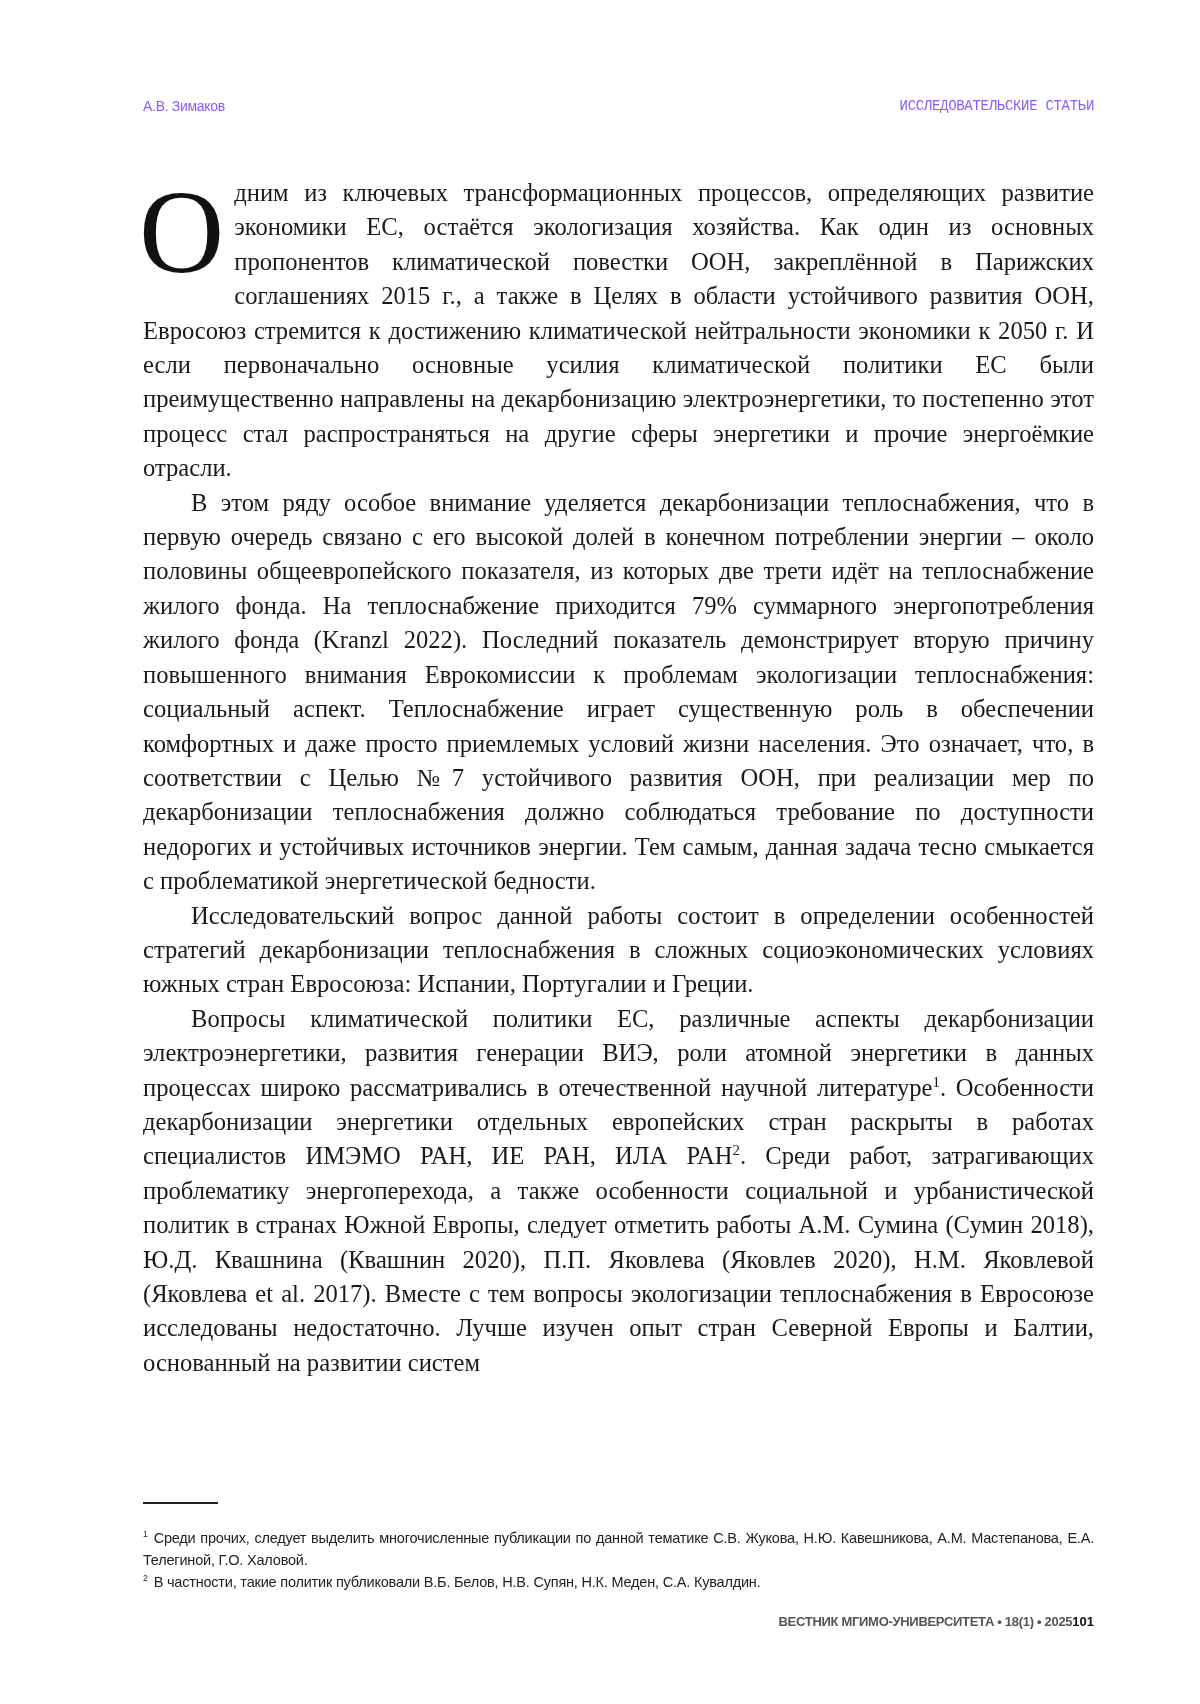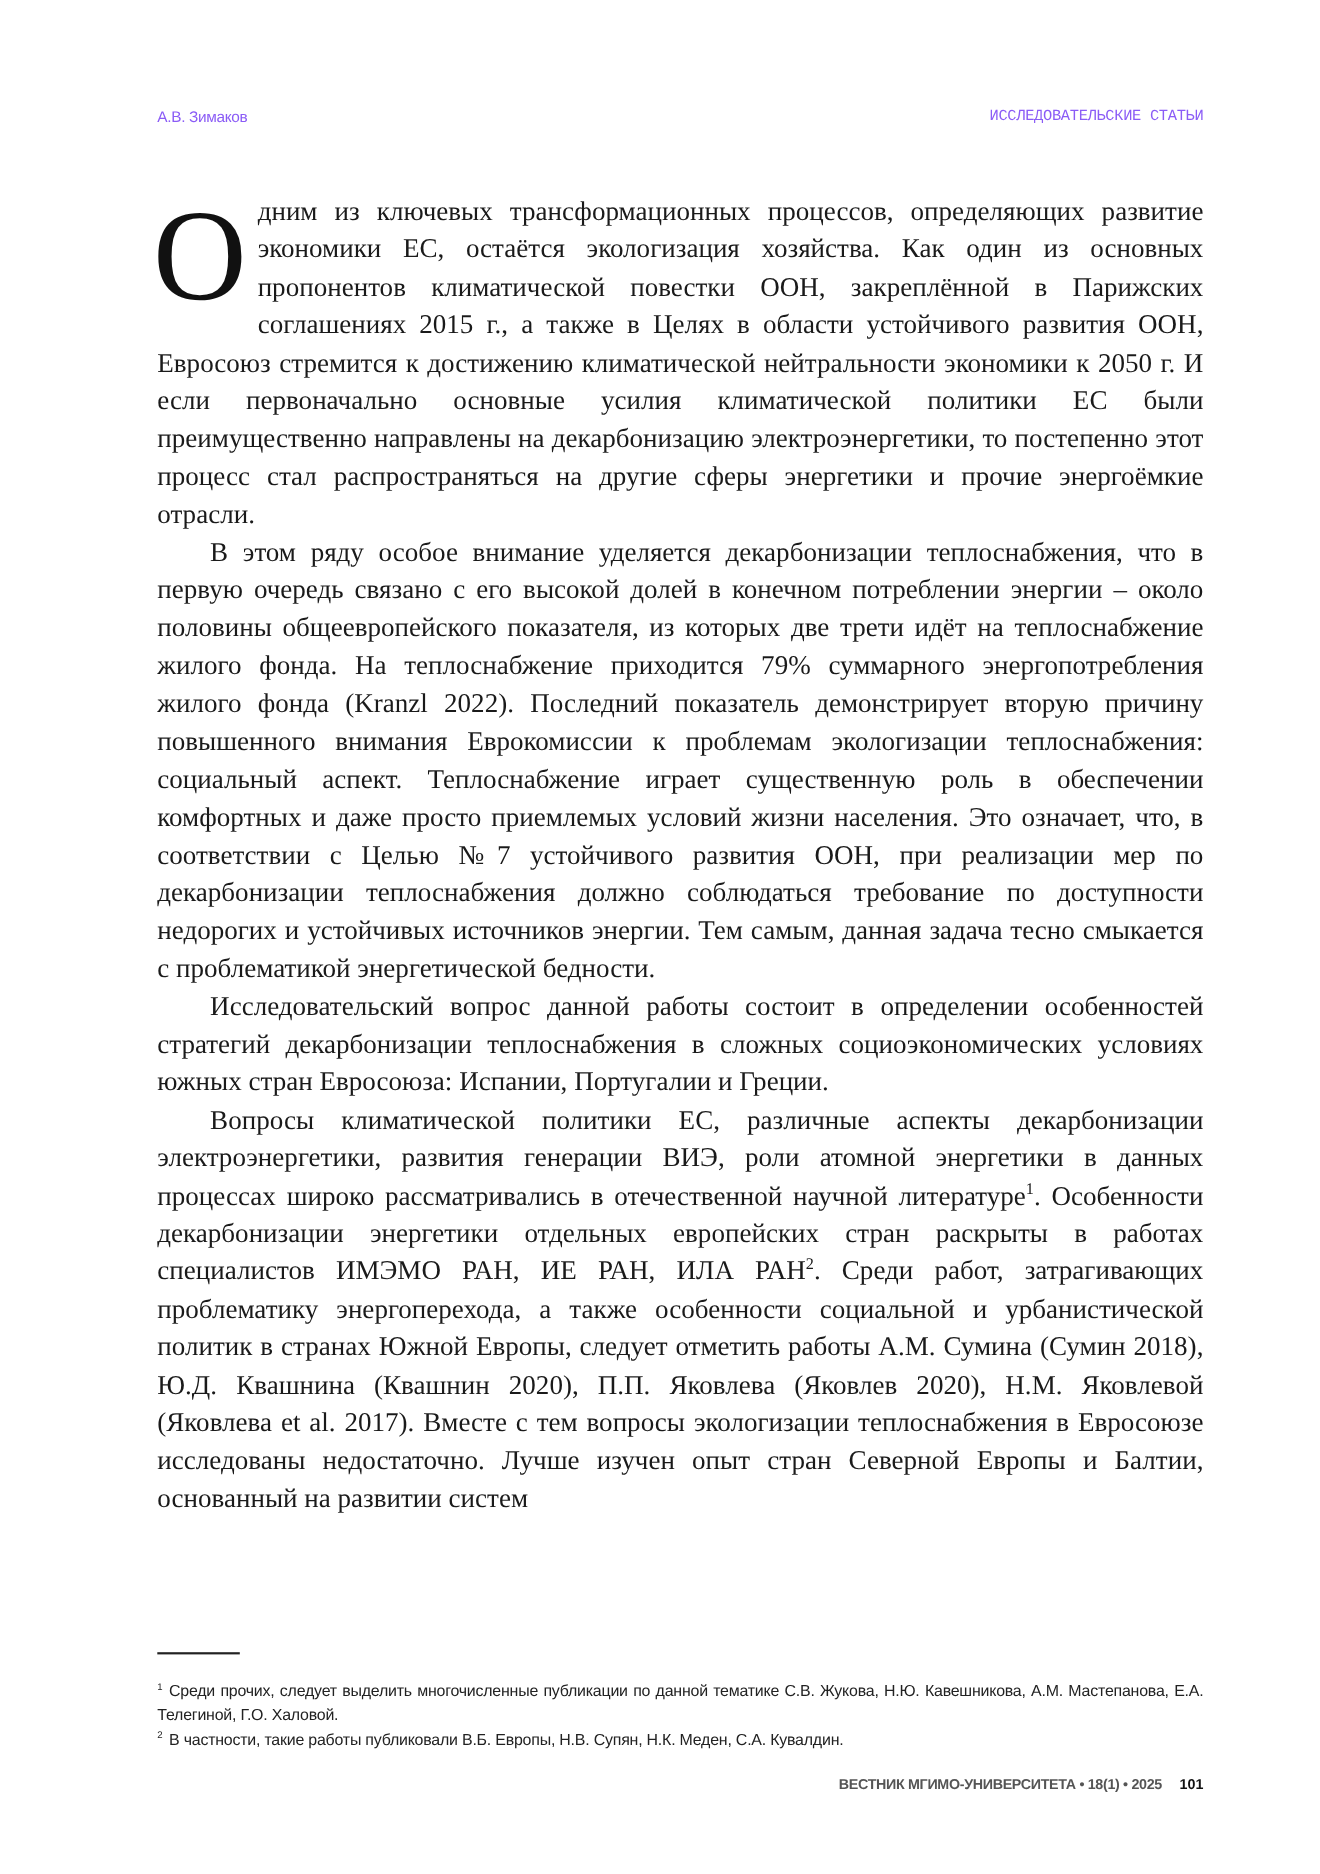--- a/index.html
+++ b/index.html
@@ -27,21 +27,21 @@
     position: absolute; top: 1502px; left: 143px; width: 75px; height: 2px; background: #222;
   }
   .footnotes {
     position: absolute; top: 1516px; left: 143px; width: 951px;
     font-family: "Liberation Sans", sans-serif; font-size: 14.5px; line-height: 22px;
     text-align: justify; color: #222; letter-spacing: -0.2px; margin-top: 11px;
   }
   .footnotes p { margin: 0; }
   .footnotes sup { font-size: 60%; margin-right: 6px; }
   .page-footer {
-    position: absolute; top: 1614px; right: 106px; display: flex; align-items: center; gap: 16px;
+    position: absolute; top: 1614px; right: 106px; display: flex; align-items: center; 
     font-family: "Liberation Sans", sans-serif;
   }
   .page-footer .journal { font-size: 13px; font-weight: bold; color: #555; letter-spacing: -0.3px; }
   .page-footer .pagenum { font-size: 13px; font-weight: bold; color: #111; }
 </style>
 </head>
 <body>
 
 <div class="running-head">
   <span>А.В. Зимаков</span>
@@ -52,19 +52,19 @@
   <p class="first"><span class="dropcap">О</span><span>дним из ключевых трансформационных процессов, определяющих развитие экономики ЕС, остаётся экологизация хозяйства. Как один из основных пропонентов климатической повестки ООН, закреплённой в Парижских соглашениях 2015 г., а также в Целях в области устойчивого развития ООН, Евросоюз стремится к достижению климатической нейтральности экономики к 2050 г. И если первоначально основные усилия климатической политики ЕС были преимущественно направлены на декарбонизацию электроэнергетики, то постепенно этот процесс стал распространяться на другие сферы энергетики и прочие энергоёмкие отрасли.</span></p>
   <p>В этом ряду особое внимание уделяется декарбонизации теплоснабжения, что в первую очередь связано с его высокой долей в конечном потреблении энергии – около половины общеевропейского показателя, из которых две трети идёт на теплоснабжение жилого фонда. На теплоснабжение приходится 79% суммарного энергопотребления жилого фонда (Kranzl 2022). Последний показатель демонстрирует вторую причину повышенного внимания Еврокомиссии к проблемам экологизации теплоснабжения: социальный аспект. Теплоснабжение играет существенную роль в обеспечении комфортных и даже просто приемлемых условий жизни населения. Это означает, что, в соответствии с Целью №7 устойчивого развития ООН, при реализации мер по декарбонизации теплоснабжения должно соблюдаться требование по доступности недорогих и устойчивых источников энергии. Тем самым, данная задача тесно смыкается с проблематикой энергетической бедности.</p>
   <p>Исследовательский вопрос данной работы состоит в определении особенностей стратегий декарбонизации теплоснабжения в сложных социоэкономических условиях южных стран Евросоюза: Испании, Португалии и Греции.</p>
   <p><span>Вопросы климатической политики ЕС, различные аспекты декарбонизации электроэнергетики, развития генерации ВИЭ, роли атомной энергетики в данных процессах широко рассматривались в отечественной научной литературе</span><sup>1</sup><span>. Особенности декарбонизации энергетики отдельных европейских стран раскрыты в работах специалистов ИМЭМО РАН, ИЕ РАН, ИЛА РАН</span><sup>2</sup><span>. Среди работ, затрагивающих проблематику энергоперехода, а также особенности социальной и урбанистической политик в странах Южной Европы, следует отметить работы А.М. Сумина (Сумин 2018), Ю.Д. Квашнина (Квашнин 2020), П.П. Яковлева (Яковлев 2020), Н.М. Яковлевой (Яковлева et al. 2017). Вместе с тем вопросы экологизации теплоснабжения в Евросоюзе исследованы недостаточно. Лучше изучен опыт стран Северной Европы и Балтии, основанный на развитии систем</span></p>
 </div>
 
 <div class="fn-rule"></div>
 
 <div class="footnotes">
   <p><sup>1</sup><span>Среди прочих, следует выделить многочисленные публикации по данной тематике С.В. Жукова, Н.Ю. Кавешникова, А.М. Мастепанова, Е.А. Телегиной, Г.О. Халовой.</span></p>
-  <p><sup>2</sup><span>В частности, такие работы публиковали В.Б. Европы, Н.В. Супян, Н.К. Меден, С.А. Кувалдин.</span></p>
+  <p><sup>2</sup><span>В частности, такие политик публиковали В.Б. Белов, Н.В. Супян, Н.К. Меден, С.А. Кувалдин.</span></p>
 </div>
 
 <div class="page-footer">
   <span class="journal">ВЕСТНИК МГИМО-УНИВЕРСИТЕТА • 18(1) • 2025</span>
   <span class="pagenum">101</span>
 </div>
 
 </body></html>

